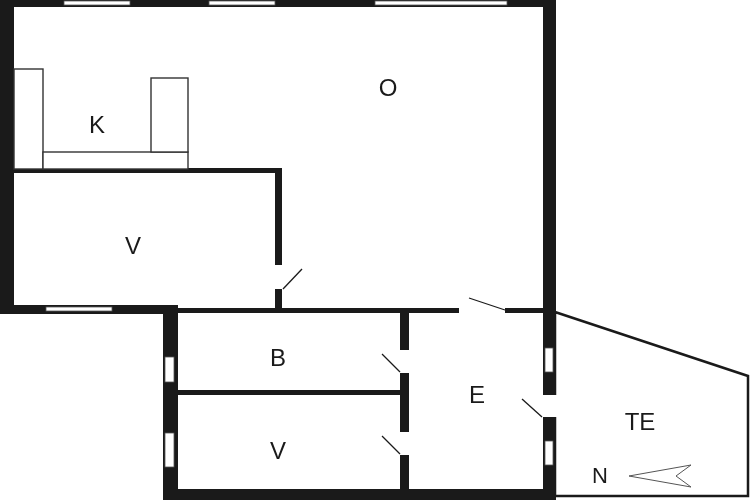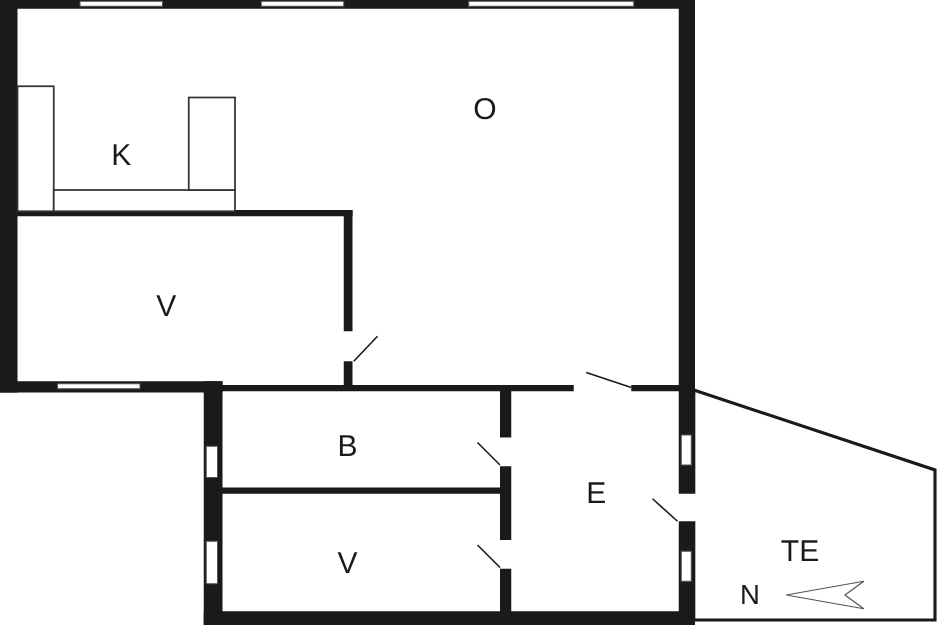--- a/index.html
+++ b/index.html
@@ -67,14 +67,14 @@
     <polygon points="629,476 691,465 676,476 691,487" fill="#ffffff" stroke="#555" stroke-width="1"></polygon>
   </g>
 </svg>
 
 <div class="label" style="left:97px;top:125px">K</div>
 <div class="label" style="left:388px;top:88px">O</div>
 <div class="label" style="left:133px;top:246px">V</div>
 <div class="label" style="left:278px;top:358px">B</div>
 <div class="label" style="left:278px;top:451px">V</div>
 <div class="label" style="left:477px;top:395px">E</div>
-<div class="label" style="left:640px;top:442px">TE</div>
+<div class="label" style="left:640px;top:422px">TE</div>
 <div class="label" style="left:600px;top:476px;font-size:22px">N</div>
 
 </body></html>

